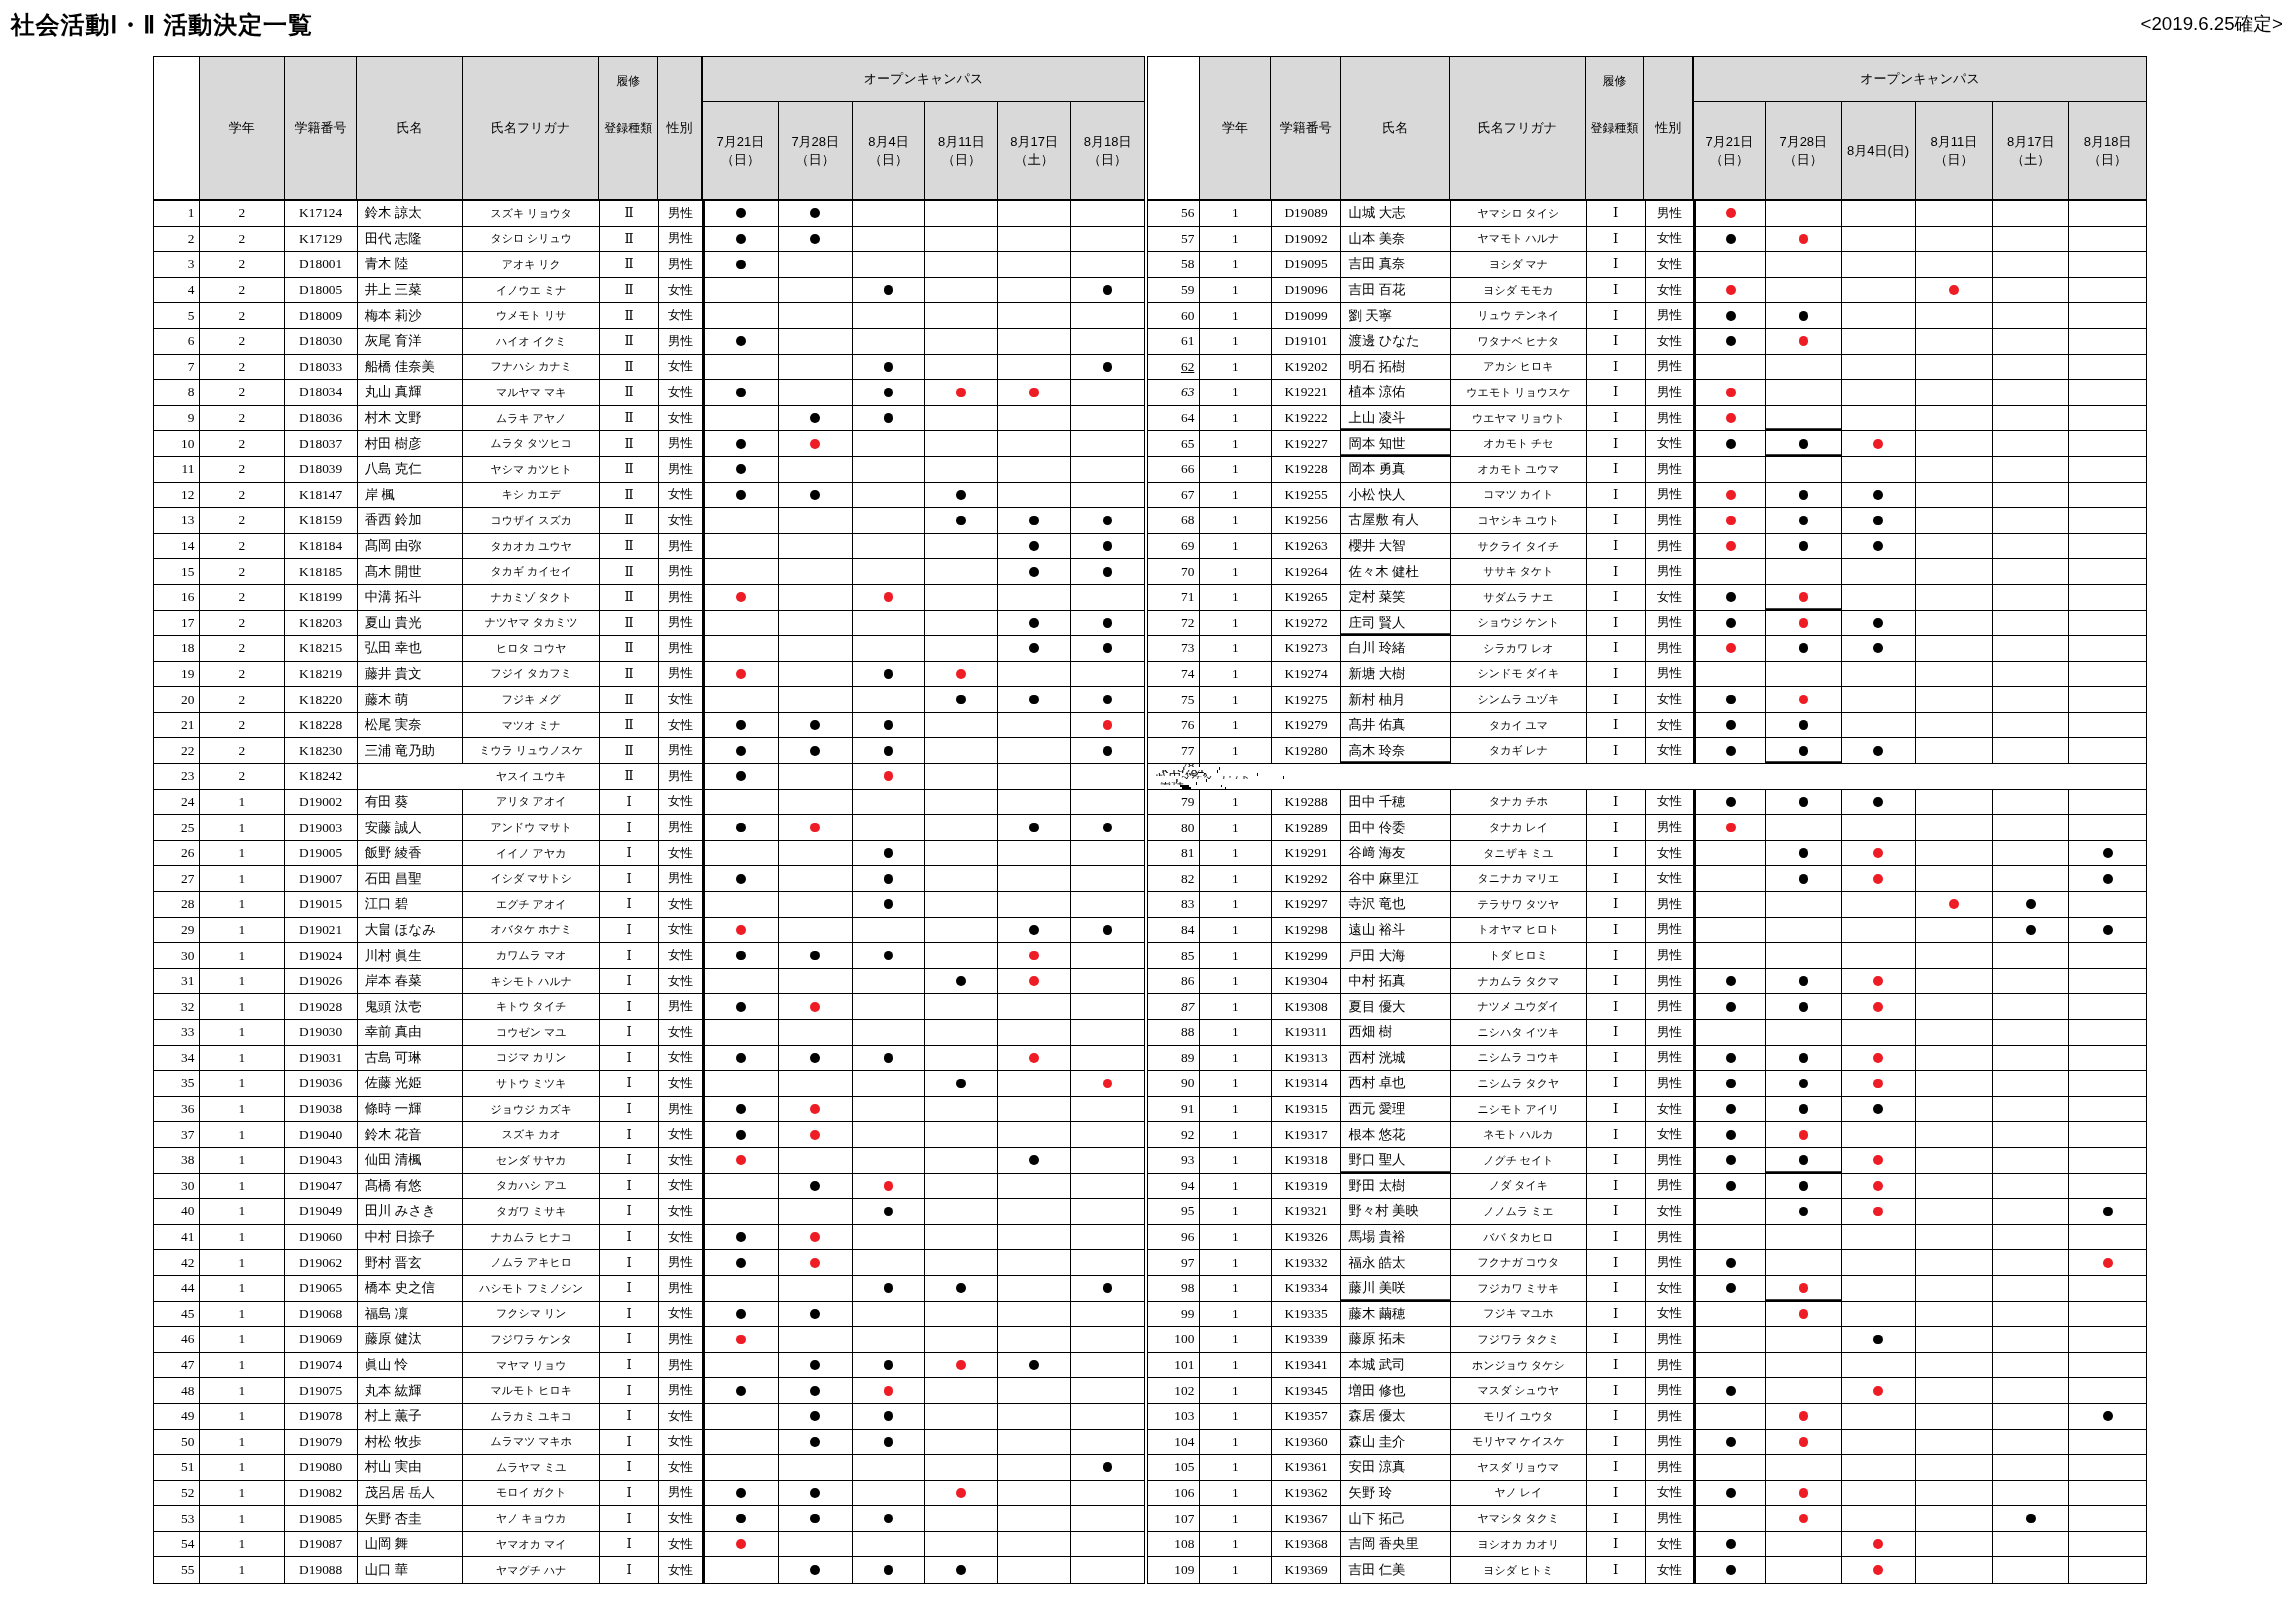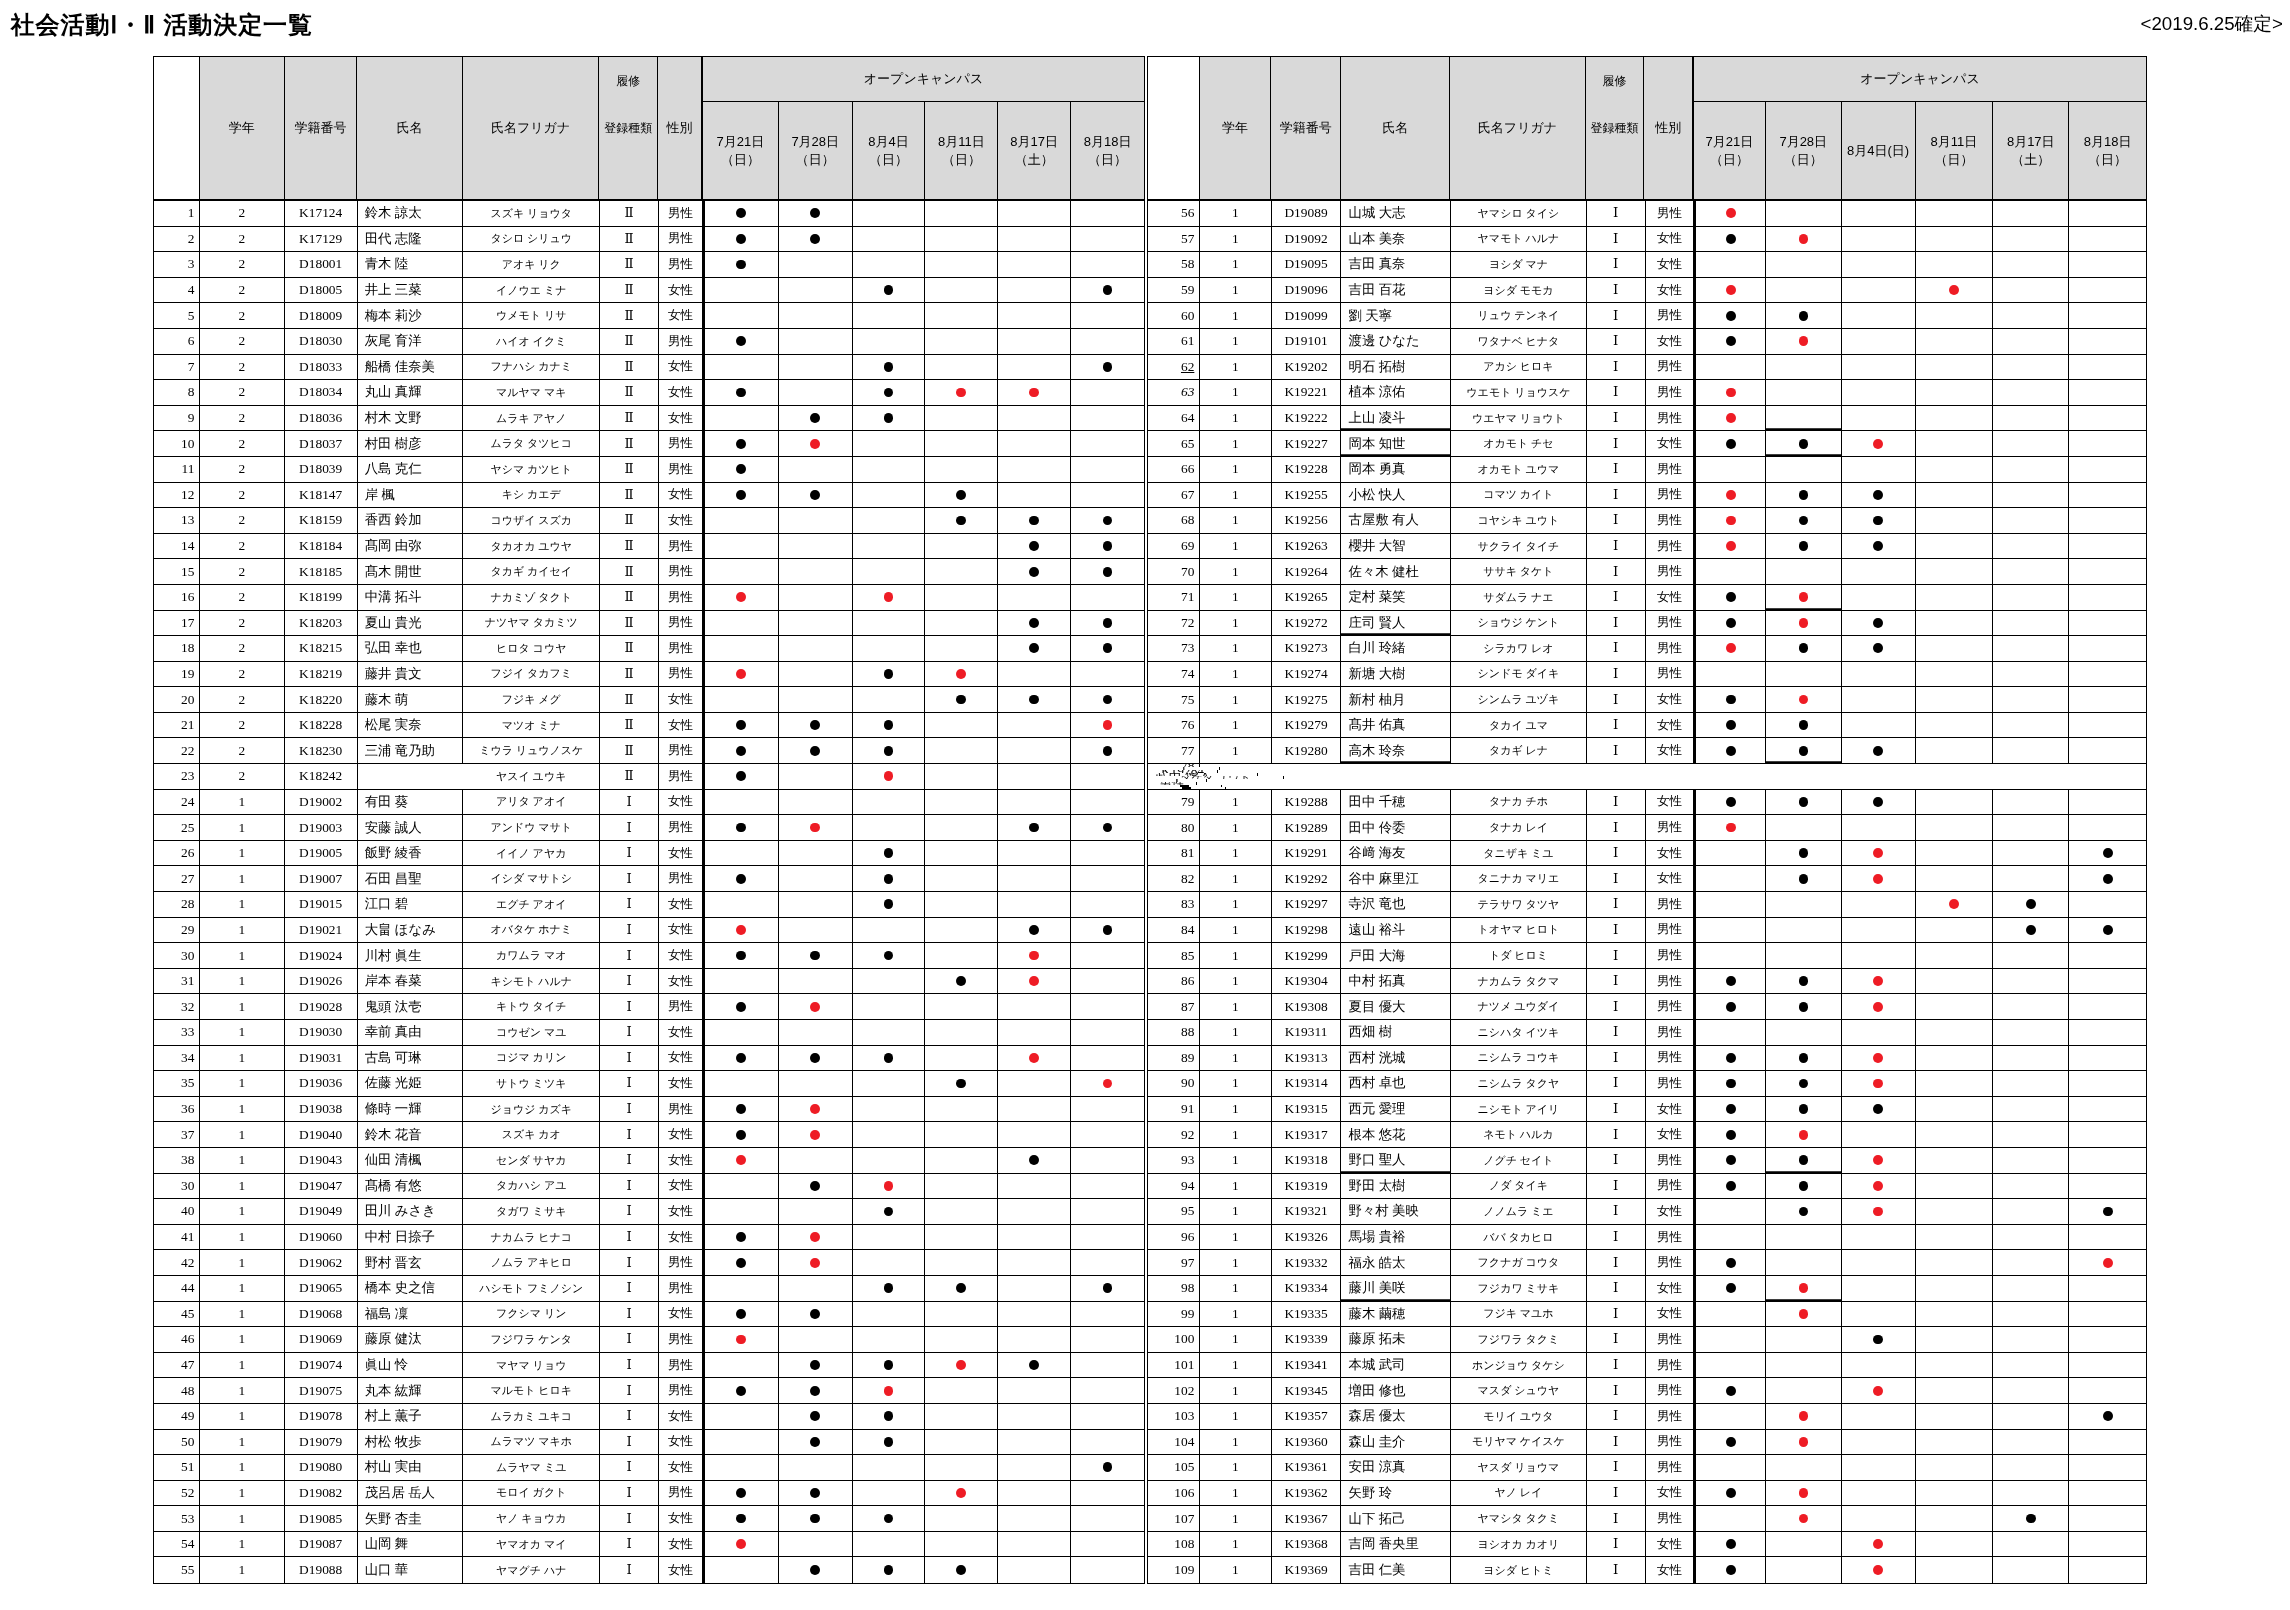--- a/index.html
+++ b/index.html
@@ -1717,21 +1717,21 @@
         <span class="dot" style="background: rgb(0, 0, 0);"></span>
       </div>
       <div class="dc datec" style="width: 74px;">
         <span class="dot" style="background: rgb(238, 28, 37);"></span>
       </div>
       <div class="dc datec" style="width: 78px;"></div>
       <div class="dc datec" style="width: 76px;"></div>
       <div class="dc datec" style="width: 77px;"></div>
     </div>
     <div class="row" style="height: 25.6px;">
-      <div class="dc num" style="width: 52px;">87</div>
+      <div class="dc num" style="width: 52px; font-style: italic;">87</div>
       <div class="dc" style="width: 72px;">1</div>
       <div class="dc" style="width: 70px;">K19308</div>
       <div class="dc name" style="width: 110px;">夏目 優大</div>
       <div class="dc kana" style="width: 136px;">ナツメ ユウダイ</div>
       <div class="dc" style="width: 59px;">Ⅰ</div>
       <div class="dc gender" style="width: 49px;">男性</div>
       <div class="dc datec dsep" style="width: 72px;">
         <span class="dot" style="background: rgb(0, 0, 0);"></span>
       </div>
       <div class="dc datec" style="width: 76px;">

